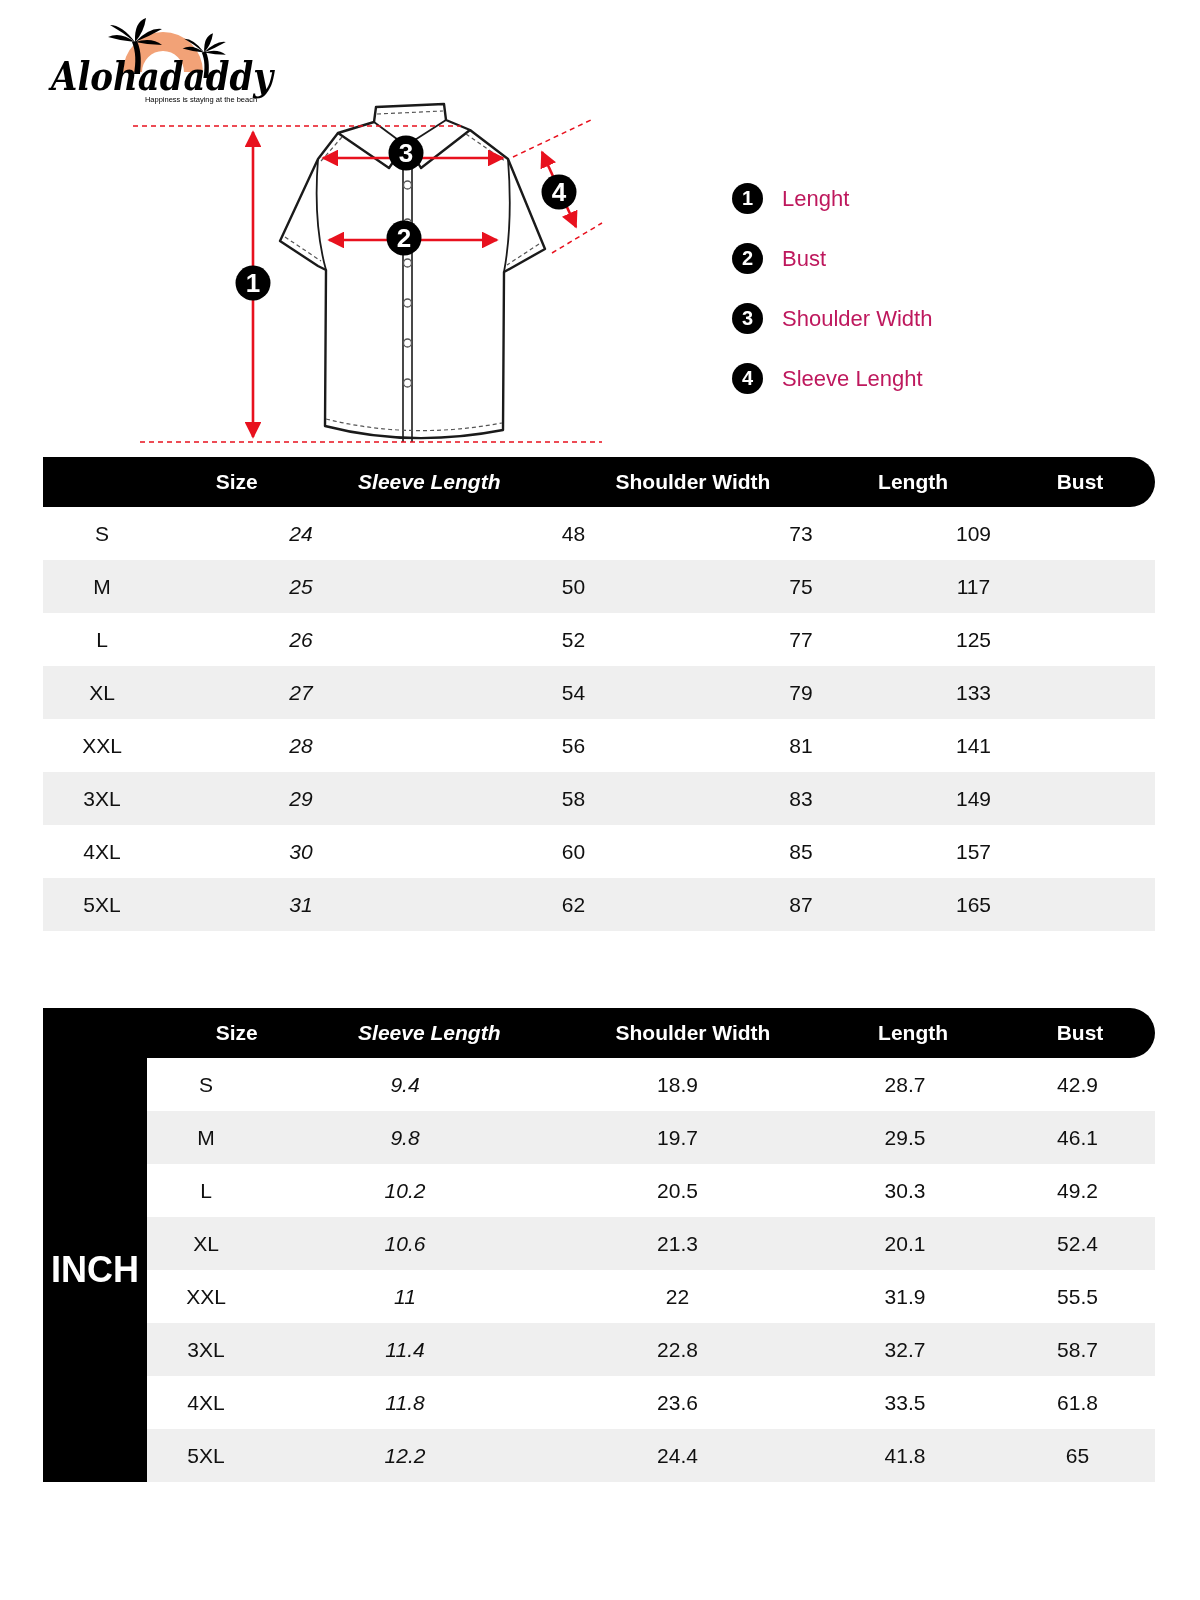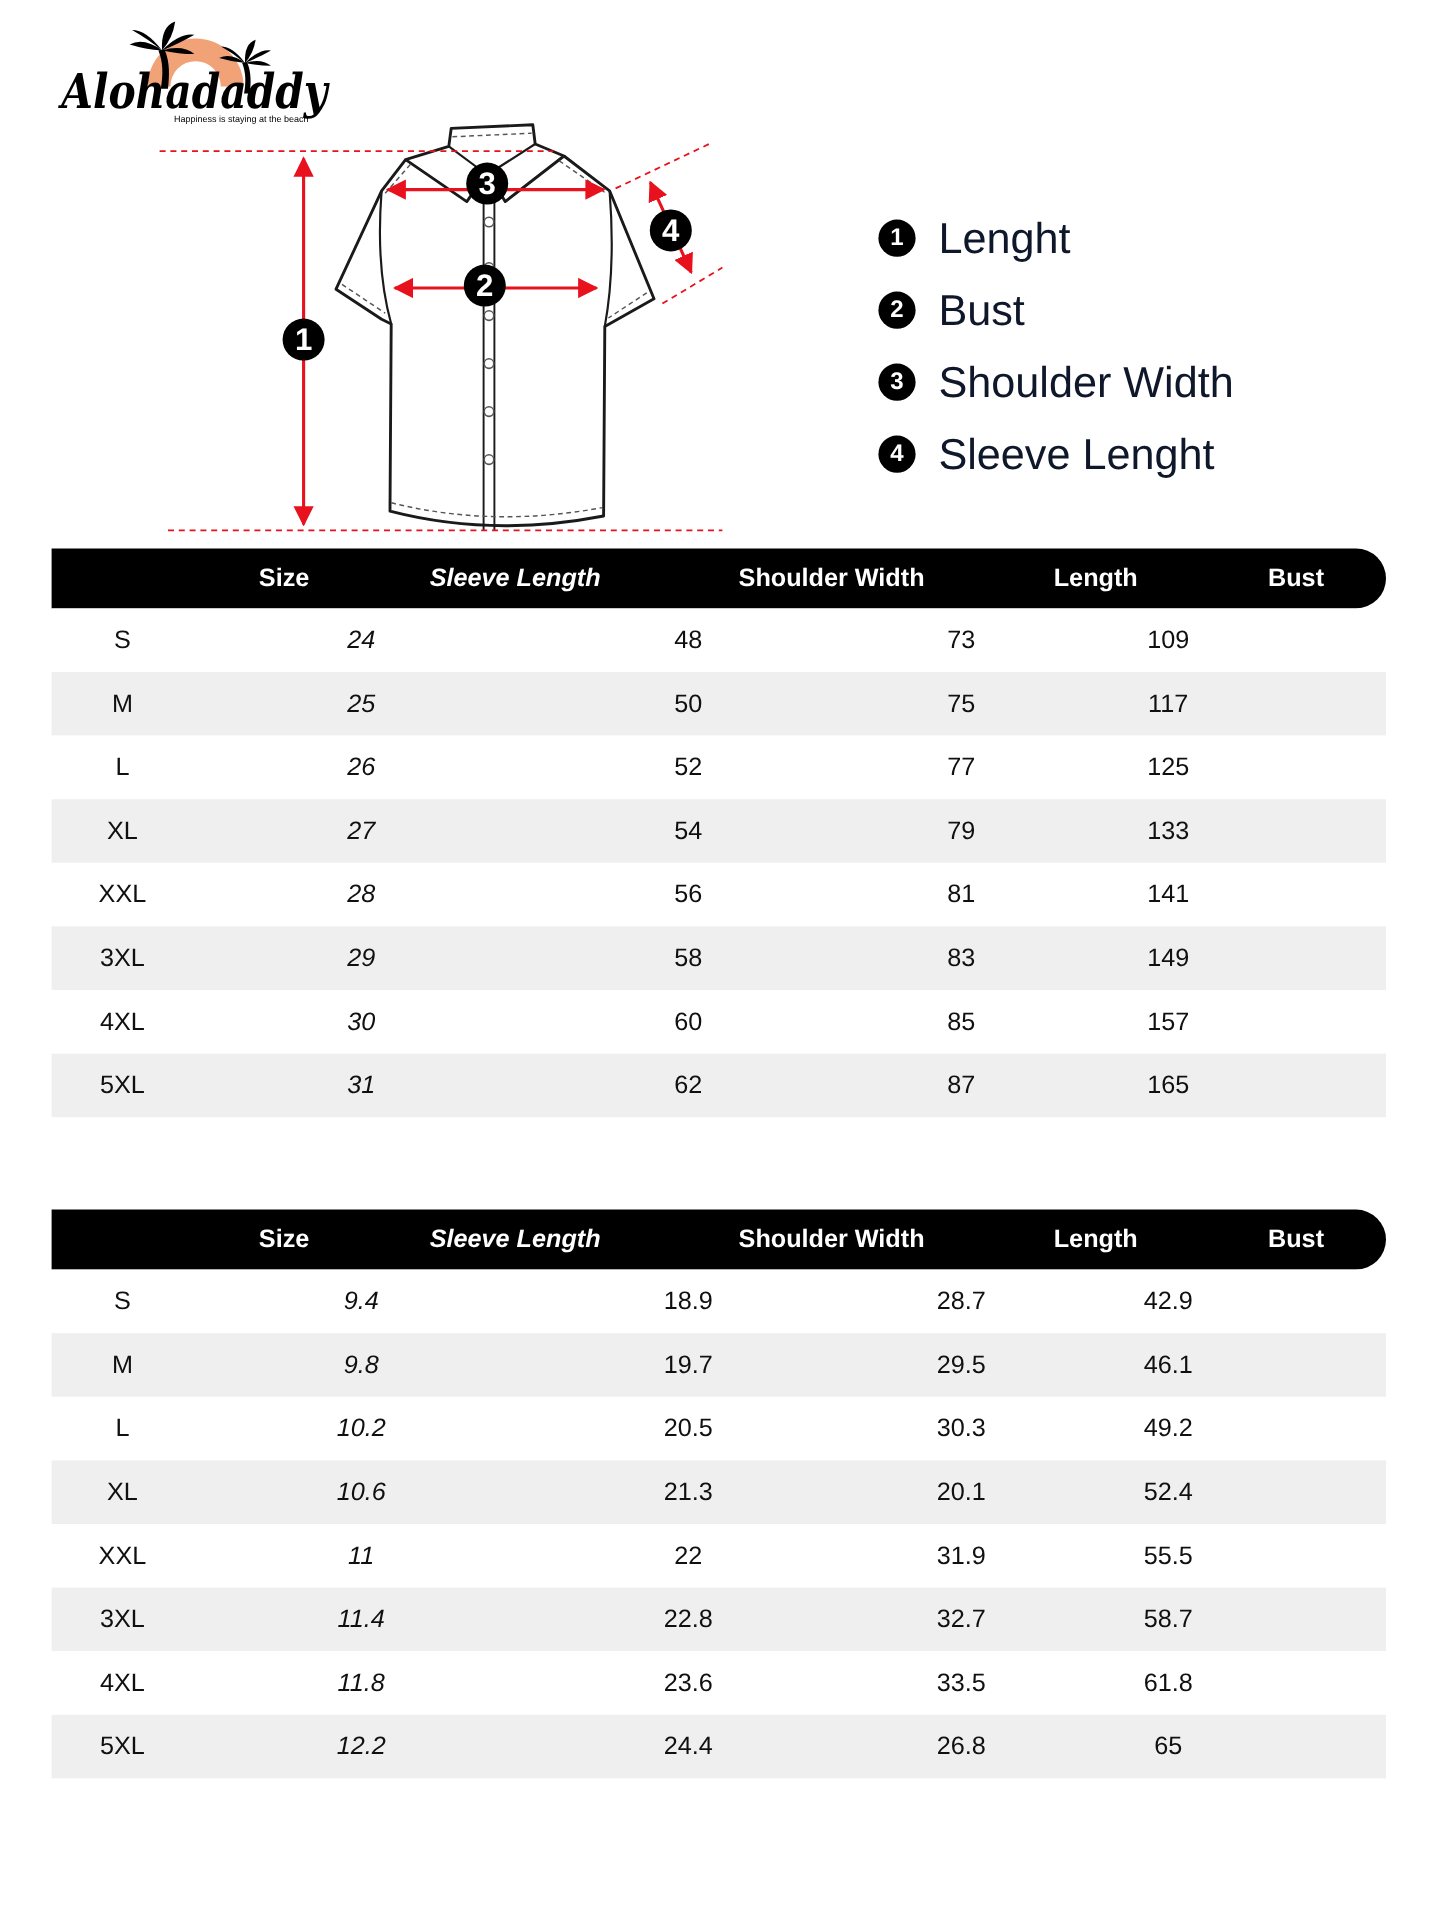--- a/index.html
+++ b/index.html
@@ -12,21 +12,21 @@
               font-size:45px;font-weight:bold;color:#0a0a0a;letter-spacing:0.5px;}
 
   
   .shirt-svg{position:absolute;left:115px;top:93px;width:500px;height:360px;}
   .legend{position:absolute;left:732px;top:182px;display:flex;flex-direction:column;gap:27px;
           list-style:none;margin:0;padding:0;}
   .legend-item{display:flex;align-items:center;gap:19px;height:33px;}
   .legend-num{width:31px;height:31px;border-radius:50%;background:#000;color:#fff;
               display:flex;align-items:center;justify-content:center;
               font-size:20px;font-weight:bold;flex:0 0 31px;}
-  .legend-label{font-size:36px;color:#0f172a;}
+  .legend-label{font-size:22px;color:#be185d;}
 
   
   .stable{position:absolute;left:43px;width:1112px;}
   .t-cm{top:457px;}
   .t-inch{top:1008px;}
   .thead{display:flex;align-items:center;height:50px;background:#000;
          border-radius:0 26px 26px 0;padding-left:36px;}
   .hcell{text-align:center;color:#fff;font-weight:bold;font-size:21px;}
   .spacer{width:104px;}
   .col-size{width:118px;}
@@ -233,20 +233,21 @@
       <div class="stable t-inch" data-name="size-table-inch">
         <div class="thead" data-name="table-header-row">
           <div class="hcell spacer" data-name="header-spacer"></div>
           <div class="hcell col-size" data-name="column-header">Size</div>
           <div class="hcell col-sleeve" data-name="column-header">Sleeve Length</div>
           <div class="hcell col-shoulder" data-name="column-header">Shoulder Width</div>
           <div class="hcell col-length" data-name="column-header">Length</div>
           <div class="hcell col-bust" data-name="column-header">Bust</div>
         </div>
         <div class="tbody" data-name="table-body">
+          <div class="unit-side" data-name="unit-label-inch">INCH</div>
           <div class="rows" data-name="table-rows">
             <div class="trow" data-name="table-row">
               <div class="tcell col-size" data-name="size-cell">S</div>
               <div class="tcell col-sleeve" data-name="value-cell">9.4</div>
               <div class="tcell col-shoulder" data-name="value-cell">18.9</div>
               <div class="tcell col-length" data-name="value-cell">28.7</div>
               <div class="tcell col-bust" data-name="value-cell">42.9</div>
             </div>
             <div class="trow alt" data-name="table-row">
               <div class="tcell col-size" data-name="size-cell">M</div>
@@ -287,21 +288,21 @@
               <div class="tcell col-size" data-name="size-cell">4XL</div>
               <div class="tcell col-sleeve" data-name="value-cell">11.8</div>
               <div class="tcell col-shoulder" data-name="value-cell">23.6</div>
               <div class="tcell col-length" data-name="value-cell">33.5</div>
               <div class="tcell col-bust" data-name="value-cell">61.8</div>
             </div>
             <div class="trow alt" data-name="table-row">
               <div class="tcell col-size" data-name="size-cell">5XL</div>
               <div class="tcell col-sleeve" data-name="value-cell">12.2</div>
               <div class="tcell col-shoulder" data-name="value-cell">24.4</div>
-              <div class="tcell col-length" data-name="value-cell">26.8</div>
+              <div class="tcell col-length" data-name="value-cell">41.8</div>
               <div class="tcell col-bust" data-name="value-cell">65</div>
             </div>
           </div>
         </div>
       </div>
     </div>
 
 
 </div>
 

